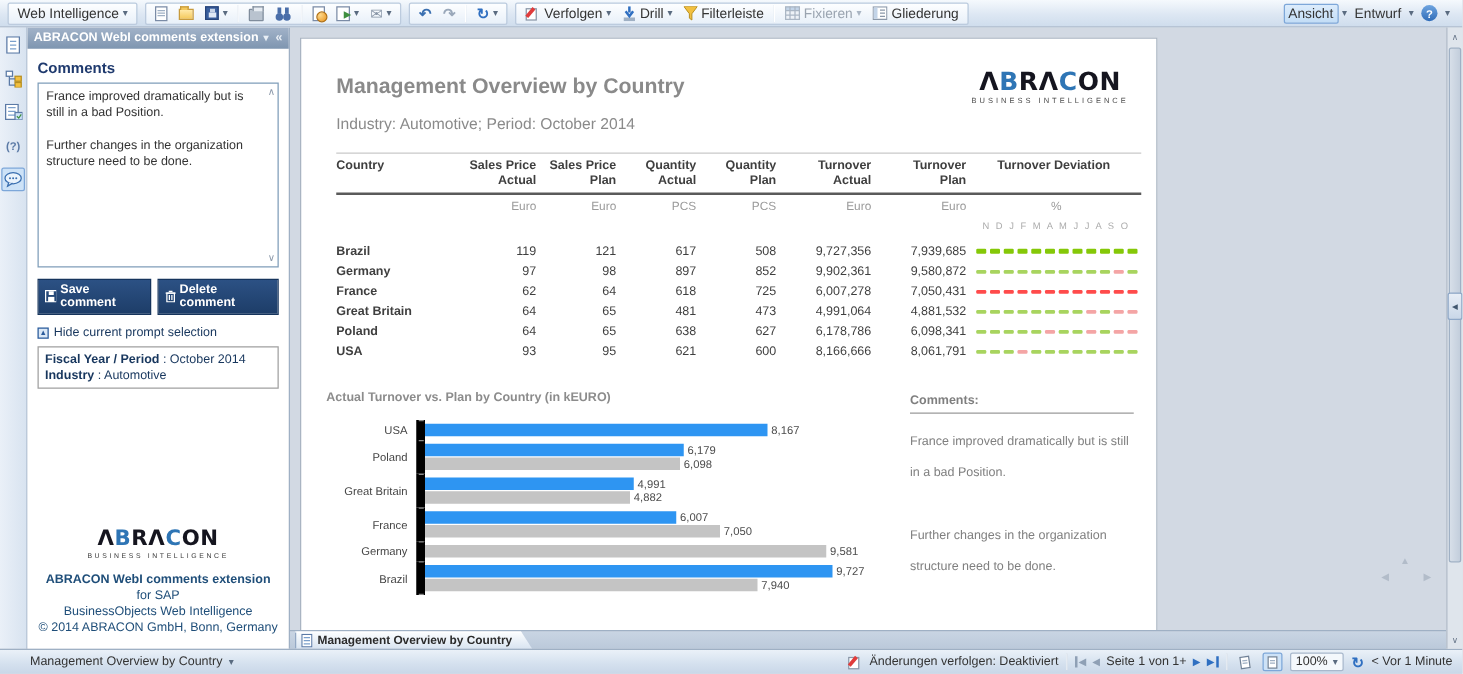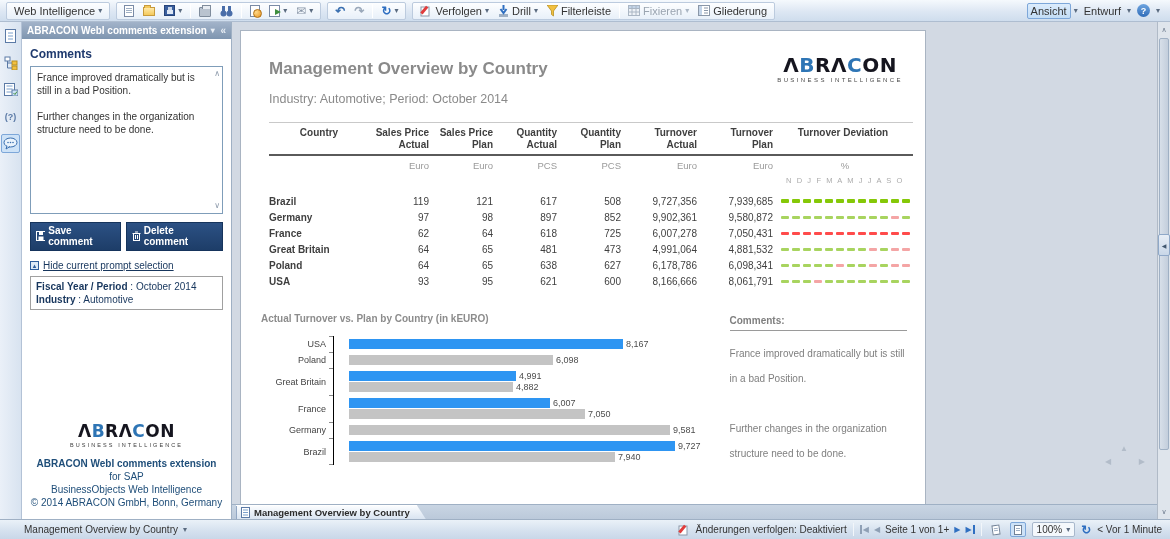--- a/index.html
+++ b/index.html
@@ -74,21 +74,21 @@
     font-family:"Liberation Sans", sans-serif; font-size:10px; color:#333; padding:4px 14px 4px 6px;
     line-height:13px; outline:none; }
   .ta-arrow { position:absolute; right:3px; font-size:8px; color:#8d9aab; }
   .ta-arrow.up { top:3px; } .ta-arrow.down { bottom:6px; }
   .btnrow { display:flex; gap:5px; margin-top:6px; }
   .navy-btn { display:flex; align-items:center; gap:3px; background:linear-gradient(#2c5184,#1d3d68);
     border:1px solid #16345c; color:#fff; font-size:10px; font-weight:bold; padding:2px 7px 3px 5px; cursor:default; }
   .linkrow { display:flex; align-items:center; gap:4px; margin-top:9px; }
   .toggle-sq { width:9px; height:9px; border:1px solid #2c5c9c; background:#dce9f7; color:#2c5c9c;
     font-size:7px; line-height:8px; text-align:center; }
-  .prompt-link { color:#17365d; font-size:10px; text-decoration:underline; }
+  .prompt-link { color:#17365d; font-size:10px; }
   .prompt-box { margin-top:5px; border:1px solid #a0a0a0; padding:3px 5px; font-size:10px;
     color:#17365d; line-height:13px; }
   .prompt-box b { font-weight:bold; }
   .sb-footer { margin-top:auto; text-align:center; padding-bottom:4px; }
   .logo-word { font-weight:bold; letter-spacing:0.5px; line-height:1; }
   .logo-word span { font-family:"DejaVu Sans", sans-serif; }
   .sb-logo .logo-word { font-size:17px; }
   .sb-logo .logo-tagline { font-size:5.5px; letter-spacing:2.1px; color:#3a3a3a; margin-top:2px; }
   .sb-credits { margin-top:9px; color:#1f4e79; font-size:10px; line-height:13px; }
   .sb-credits .lnk { }
@@ -102,21 +102,21 @@
   .r-subtitle { font-size:12.5px; color:#8a8a8a; margin-top:13px; }
   .r-logo { position:absolute; right:22px; top:24px; text-align:center; }
   .r-logo .logo-word { font-size:20px; }
   .r-logo .logo-tagline { font-size:6px; letter-spacing:2.4px; color:#4a4a4a; margin-top:2px; }
 
   
   .rtable { margin-top:16px; width:644px; font-size:10px; }
   .tgrid { display:grid; grid-template-columns:100px 64px 64px 64px 64px 76px 76px 136px; }
   .table-header { border-top:1px solid #c9c9c9; border-bottom:2px solid #5a5a5a; padding:4px 0 3px 0; }
   .th { text-align:right; color:#3f3f3f; font-weight:bold; line-height:12px; padding-right:4px; }
-  .th.c0 { text-align:center; padding-right:0; }
+  .th.c0 { text-align:left; padding-right:0; }
   .th.c7 { text-align:center; }
   .tu { text-align:right; color:#9a9a9a; padding:4px 4px 0 0; font-size:9.5px; }
   .tu.c0 { text-align:left; }
   .tu.c7 { text-align:center; padding-right:0; }
   .tmonths { text-align:center; color:#ababab; font-size:7.5px; letter-spacing:1.6px; padding-top:5px; }
   .trow { height:16px; align-items:center; }
   .td { text-align:right; color:#3f3f3f; padding-right:4px; }
   .td.c0 { text-align:left; font-weight:bold; padding-right:0; }
   .td.dev { display:flex; align-items:center; justify-content:center; gap:3px; padding-right:0; }
   .dash { width:8px; height:3px; border-radius:1px; display:inline-block; }
@@ -126,21 +126,21 @@
   .dash-p { background:#f4a5a5; }
 
   
   .lower { display:flex; margin-top:24px; }
   .chartblock { flex:0 0 445px; }
   .chart-title { font-size:10px; font-weight:bold; color:#8c8c8c; margin-left:-8px; }
   .crows { margin-top:12px; }
   .crow { display:flex; }
   .clabel { width:64px; text-align:right; padding-right:7px; font-size:9px; color:#444;
     display:flex; align-items:center; justify-content:flex-end; }
-  .cbars { border-left:1px solid #000000; padding:3px 15px; position:relative; flex:1; }
+  .cbars { border-left:7px solid #000000; padding:3px 0; position:relative; flex:1; }
   .cbars::before { content:''; position:absolute; left:-5px; top:0; width:4px; height:1px; background:#8a8a8a; }
   .crow:last-child .cbars::after { content:''; position:absolute; left:-5px; bottom:0; width:4px; height:1px; background:#8a8a8a; }
   .cline { height:10px; display:flex; align-items:center; }
   .cline + .cline { margin-top:1px; }
   .cbar { height:10px; }
   .cval { font-size:9px; color:#4d4d4d; margin-left:3px; white-space:nowrap; }
 
   .rcomments { flex:1; margin-left:14px; padding-top:2px; }
   .rc-head { font-size:10px; font-weight:bold; color:#7f7f7f; padding-bottom:4px;
     border-bottom:1px solid #9a9a9a; margin-bottom:10px; }
@@ -625,20 +625,24 @@
                       <div class="cline">
                         <div class="cbar" style="width: 274px; background: rgb(46, 149, 242);"></div>
                         <span class="cval">8,167</span>
                       </div>
                     </div>
                   </div>
                   <div class="crow">
                     <div class="clabel">Poland</div>
                     <div class="cbars">
                       <div class="cline">
+                        <div class="cbar" style="width: 207px; background: rgb(46, 149, 242);"></div>
+                        <span class="cval">6,179</span>
+                      </div>
+                      <div class="cline">
                         <div class="cbar" style="width: 204px; background: rgb(196, 196, 196);"></div>
                         <span class="cval">6,098</span>
                       </div>
                     </div>
                   </div>
                   <div class="crow">
                     <div class="clabel">Great Britain</div>
                     <div class="cbars">
                       <div class="cline">
                         <div class="cbar" style="width: 167px; background: rgb(46, 149, 242);"></div>

